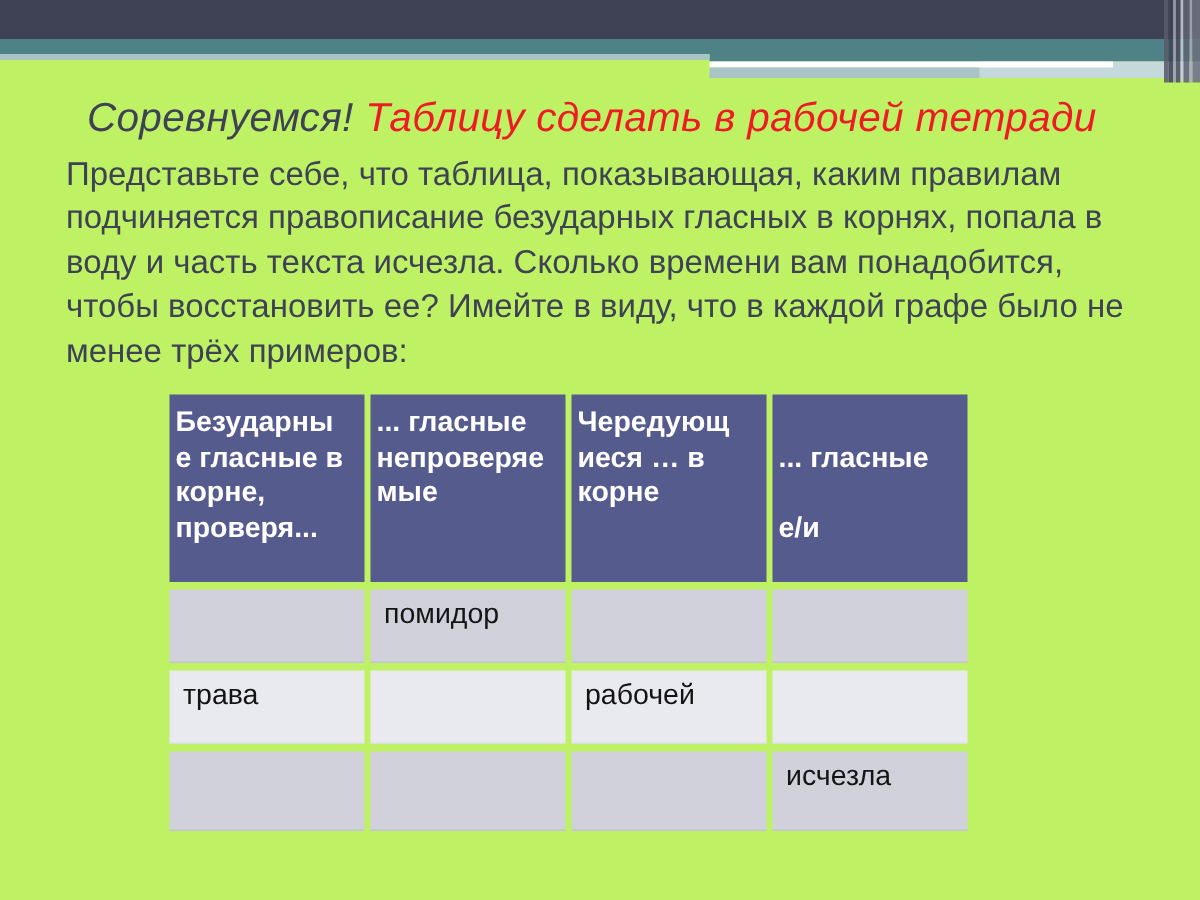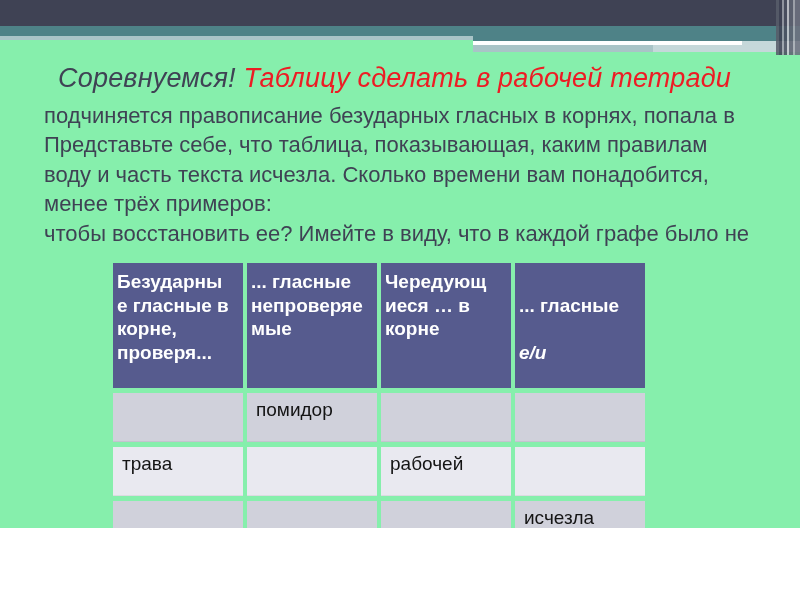--- a/index.html
+++ b/index.html
@@ -1,17 +1,17 @@
 <!DOCTYPE html>
 <html><head>
 <meta charset="utf-8">
 <style>
   html,body { margin:0; padding:0; background:#ffffff; }
   .slide {
-    position:relative; width:800px; height:528px; background:#86efac;
+    position:relative; width:800px; height:600px; background:#bef264;
     overflow:hidden; font-family:"Liberation Sans", sans-serif;
   }
 
   
   .bar { position:absolute; }
   .bar-dark       { left:0;   top:0;  width:800px; height:26px; background:#3f4254; }
   .bar-teal       { left:0;   top:26px; width:800px; height:10px; background:#4e8287; }
   .bar-teal-right { left:473px; top:26px; width:327px; height:15px; background:#4e8287; }
   .bar-light-left { left:0;   top:36px; width:473px; height:4px;  background:#a9c4c7; }
   .bar-lighter-right { left:653px; top:41px; width:147px; height:11px; background:#c5d8da; }
@@ -47,21 +47,21 @@
     position:absolute; left:113px; top:263px;
     display:grid; grid-template-columns:repeat(4,130px);
     grid-template-rows:125px 49px 49px 53px;
     column-gap:4px; row-gap:5px;
   }
   .th {
     background:#565b8e; color:#ffffff; font-weight:bold; font-size:19px;
     line-height:23.5px; padding:7px 4px 0 4px; white-space:pre-line;
   }
   .th .line { display:block; }
-  .th .em { font-style:italic; }
+  .th .em { }
   .td {
     font-size:19px; color:#141414; padding:6px 16px 0 9px;
     border-bottom:1px solid rgba(0,0,0,0.06);
   }
   .row-dark  { background:#d0d1db; }
   .row-light { background:#e9e9f0; }
 </style>
 </head>
 <body>
 
@@ -85,25 +85,25 @@
       <span class="st8"></span>
   </div>
 
   <div class="title">
     <span>Соревнуемся!</span>
     <span> </span>
     <span class="red">Таблицу сделать в рабочей тетради</span>
   </div>
 
   <div class="intro">
+    <div>Представьте себе, что таблица, показывающая, каким правилам</div>
     <div>подчиняется правописание безударных гласных в корнях, попала в</div>
-    <div>Представьте себе, что таблица, показывающая, каким правилам</div>
     <div>воду и часть текста исчезла. Сколько времени вам понадобится,</div>
+    <div>чтобы восстановить ее? Имейте в виду, что в каждой графе было не</div>
     <div>менее трёх примеров:</div>
-    <div>чтобы восстановить ее? Имейте в виду, что в каждой графе было не</div>
   </div>
 
   <div class="grid-table">
     <div class="th">Безударны
 е гласные в
 корне,
 проверя...</div>
     <div class="th">... гласные
 непроверяе
 мые</div>

